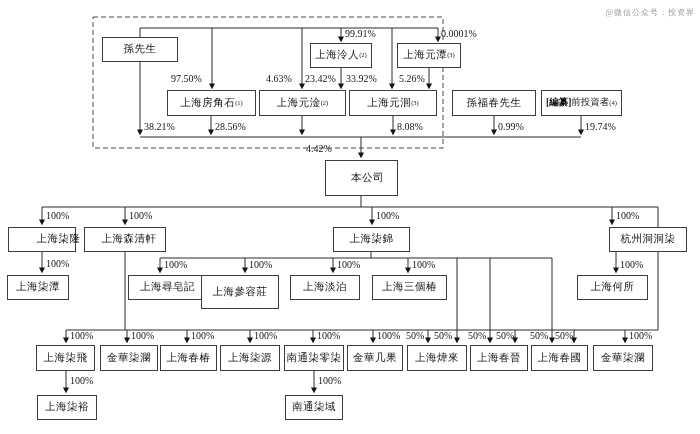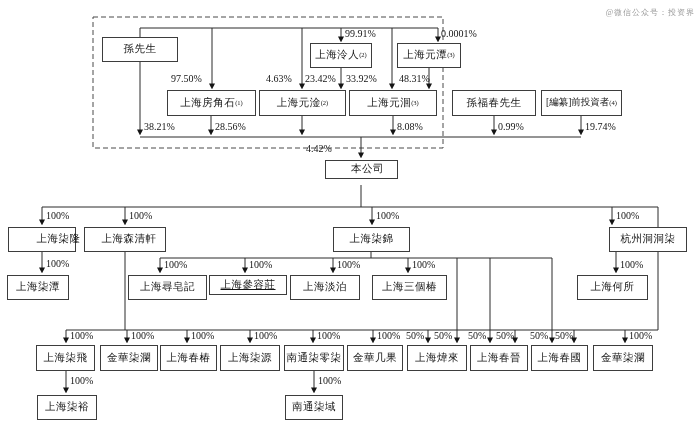--- a/index.html
+++ b/index.html
@@ -3,21 +3,21 @@
 <meta charset="utf-8">
 <style>
   html,body{margin:0;padding:0;background:#fff;}
   .canvas{position:relative;width:700px;height:434px;background:#ffffff;overflow:hidden;
           font-family:"Liberation Serif","DejaVu Serif",serif;color:#141414;}
   svg.wires{position:absolute;left:0;top:0;width:700px;height:434px;}
   .node{position:absolute;box-sizing:border-box;background:#fff;border:1px solid #3d3d3d;
         display:flex;align-items:center;justify-content:center;
         font-size:10.5px;line-height:1;letter-spacing:0.5px;white-space:nowrap;}
   .node sup{font-size:6.5px;vertical-align:4px;letter-spacing:0;}
-  .node .bp{font-weight:normal;letter-spacing:0;}
+  .node .bp{font-weight:bold;letter-spacing:0;}
   .node.small{font-size:9.5px;letter-spacing:0;}
   .pct{position:absolute;font-size:10px;line-height:1;white-space:nowrap;color:#141414;}
   .watermark{position:absolute;top:7px;right:5px;font-size:8px;color:#9a9a9a;letter-spacing:1px;}
 </style>
 </head>
 <body>
 
 <div class="canvas">
 
   <svg class="wires" viewBox="0 0 700 434">
@@ -102,21 +102,21 @@
     </div>
   <div class="node" style="left:452px;top:90px;width:84px;height:26px;">
       <span>孫福春先生</span>
     </div>
   <div class="node small" style="left:541px;top:90px;width:81px;height:26px;">
       <span class="bp">[編纂]</span>
       <span>前投資者</span>
       <sup>(4)</sup>
     </div>
 
-  <div class="node" style="left:325px;top:160px;width:73px;height:19px;padding-left:12px;">
+  <div class="node" style="left:325px;top:160px;width:73px;height:36px;padding-left:12px;">
       <span>本公司</span>
     </div>
 
   <div class="node" style="left:8px;top:227px;width:68px;height:25px;padding-left:33px;">
       <span>上海柒隆</span>
     </div>
   <div class="node" style="left:84px;top:227px;width:82px;height:25px;padding-left:8px;">
       <span>上海森清軒</span>
     </div>
   <div class="node" style="left:333px;top:227px;width:77px;height:25px;">
@@ -125,21 +125,21 @@
   <div class="node" style="left:577px;top:227px;width:78px;height:25px;margin-left:32px;">
       <span>杭州洞洞柒</span>
     </div>
 
   <div class="node" style="left:7px;top:275px;width:62px;height:25px;">
       <span>上海柒潭</span>
     </div>
   <div class="node" style="left:128px;top:275px;width:79px;height:25px;">
       <span>上海尋皂記</span>
     </div>
-  <div class="node" style="left:209px;top:275px;width:78px;height:20px;text-decoration:underline;">
+  <div class="node" style="left:201px;top:275px;width:78px;height:34px;">
       <span>上海參容莊</span>
     </div>
   <div class="node" style="left:290px;top:275px;width:70px;height:25px;">
       <span>上海淡泊</span>
     </div>
   <div class="node" style="left:372px;top:275px;width:75px;height:25px;">
       <span>上海三個椿</span>
     </div>
   <div class="node" style="left:577px;top:275px;width:71px;height:25px;">
       <span>上海何所</span>
@@ -182,21 +182,21 @@
   <div class="node" style="left:285px;top:395px;width:58px;height:25px;">
       <span>南通柒域</span>
     </div>
 
   <div class="pct" style="left:171px;top:74px;">97.50%</div>
   <div class="pct" style="left:345px;top:29px;">99.91%</div>
   <div class="pct" style="left:441px;top:29px;">0.0001%</div>
   <div class="pct" style="left:266px;top:74px;">4.63%</div>
   <div class="pct" style="left:305px;top:74px;">23.42%</div>
   <div class="pct" style="left:346px;top:74px;">33.92%</div>
-  <div class="pct" style="left:399px;top:74px;">48.31%</div>
+  <div class="pct" style="left:399px;top:74px;">5.26%</div>
   <div class="pct" style="left:144px;top:122px;">38.21%</div>
   <div class="pct" style="left:215px;top:122px;">28.56%</div>
   <div class="pct" style="left:306px;top:122px;margin-top:22px;">4.42%</div>
   <div class="pct" style="left:397px;top:122px;">8.08%</div>
   <div class="pct" style="left:498px;top:122px;">0.99%</div>
   <div class="pct" style="left:585px;top:122px;">19.74%</div>
 
   <div class="pct" style="left:46px;top:211px;">100%</div>
   <div class="pct" style="left:129px;top:211px;">100%</div>
   <div class="pct" style="left:376px;top:211px;">100%</div>

